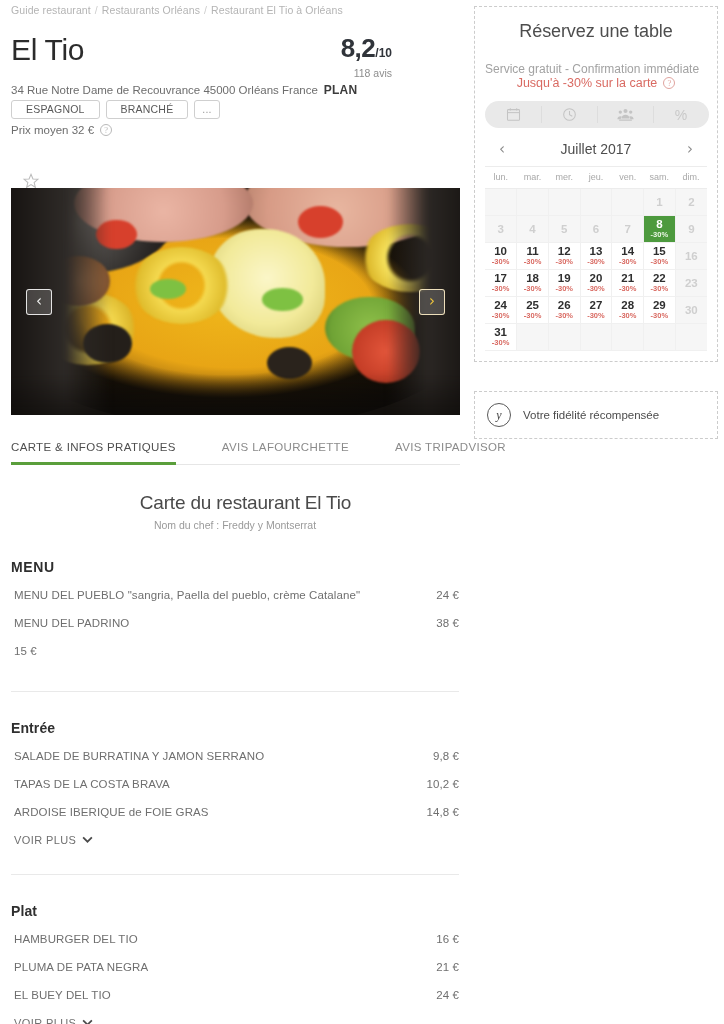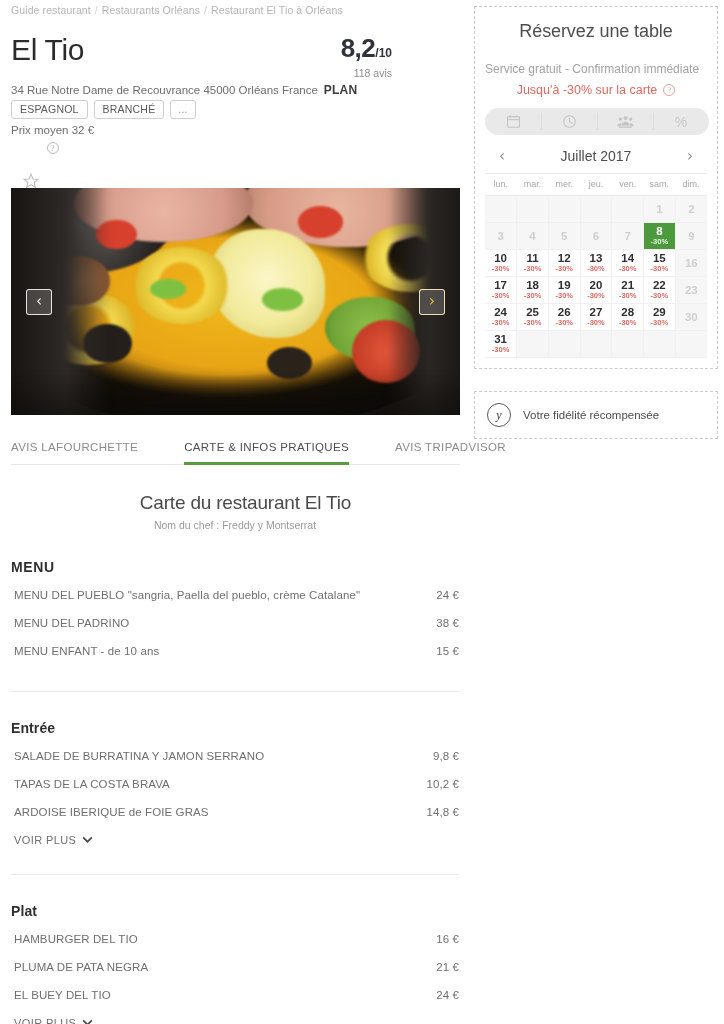--- a/index.html
+++ b/index.html
@@ -41,28 +41,28 @@
     font-size: 11.5px; color: #6d6d6d; white-space: nowrap;
   }
   .address-line .plan {
     color: #3c3c3c; font-weight: bold; font-size: 12px;
     margin-left: 6px; text-decoration: none; letter-spacing: .2px; text-align: center;
   }
 
   .tags-row { position: absolute; left: 11px; top: 100px; display: flex; gap: 6px; align-items: center; }
   .tag {
     border: 1px solid #cfcfcf; border-radius: 3px;
-    padding: 2px 8px 3px; font-size: 10.5px; color: #585858;
+    padding: 2px 14px 3px; font-size: 10.5px; color: #585858;
     letter-spacing: .2px; background: #fff; line-height: 12px;
   }
   .tag.more { padding: 2px 7px 3px; color: #9a9a9a; }
 
   .price-line {
     position: absolute; left: 11px; top: 124px;
-    font-size: 11.5px; color: #6d6d6d; display: flex; align-items: center; gap: 6px; flex-direction: column;
+    font-size: 11.5px; color: #6d6d6d; display: flex; align-items: center; gap: 6px;
   }
 
   .info-ic {
     display: inline-flex; width: 12px; height: 12px; border-radius: 50%;
     border: 1px solid #b9b9b9; color: #b9b9b9; font-size: 8.5px;
     align-items: center; justify-content: center; line-height: 1;
     font-family: "Liberation Serif", serif;
   }
 
   
@@ -138,21 +138,21 @@
   .booking {
     position: absolute; left: 474px; top: 6px; width: 244px;
     border: 1px dashed #cccccc; background: #fff; padding: 14px 10px 10px;
   }
   .booking-title {
     text-align: center; font-size: 18px; color: #4d4d4d; font-weight: normal;
     margin: 0; letter-spacing: -.1px;
   }
   .booking-sub { text-align: left; font-size: 12px; color: #a2a2a2; margin-top: 20px; }
   .booking-promo {
-    text-align: center; font-size: 12.5px; color: #d96a62; margin-top: 7px;
+    text-align: center; font-size: 12.5px; color: #d96a62; 
     display: flex; align-items: center; justify-content: center; gap: 6px;
   }
   .booking-promo .info-ic { border-color: #e0a49f; color: #e0a49f; }
 
   .seg {
     margin: 11px auto 0; width: 224px; height: 27px; background: #e9e9e9;
     border-radius: 14px; display: flex; align-items: stretch;
   }
   .seg-item {
     flex: 1; display: flex; align-items: center; justify-content: center;
@@ -265,22 +265,22 @@
         <div class="blob" style="left:-4%;top:-10%;width:26%;height:120%;background:linear-gradient(90deg,#100d0b 0%,#2e2a27 62%,rgba(0,0,0,0) 100%);border-radius:0;filter:blur(3px);"></div>
         <div class="blob" style="left:84%;top:-10%;width:22%;height:120%;background:linear-gradient(270deg,#100d0b 0%,#2b2724 60%,rgba(0,0,0,0) 100%);border-radius:0;filter:blur(3px);"></div>
         <div class="blob" style="left:-6%;top:82%;width:115%;height:28%;background:linear-gradient(0deg,#0d0b09 0%,rgba(0,0,0,0) 100%);border-radius:0;filter:blur(3px);"></div>
       </div>
       <div class="photo-btn prev">‹</div>
       <div class="photo-btn next">›</div>
     </div>
 
     <div class="tabs">
       <div class="tabs-row">
+        <div class="tab active">CARTE &amp; INFOS PRATIQUES</div>
         <div class="tab">AVIS LAFOURCHETTE</div>
-        <div class="tab active">CARTE &amp; INFOS PRATIQUES</div>
         <div class="tab">AVIS TRIPADVISOR</div>
       </div>
       <div class="tabs-underline"></div>
     </div>
 
     <div class="menu-body">
       <h2 class="carte-title">Carte du restaurant El Tio</h2>
       <div class="chef-line">Nom du chef : Freddy y Montserrat</div>
 
       <div style="height:28px"></div>
@@ -288,21 +288,20 @@
         <h3 class="course-title caps">MENU</h3>
         <div class="dish">
           <span class="dish-name">MENU DEL PUEBLO "sangria, Paella del pueblo, crème Catalane"</span>
           <span class="dish-price">24 €</span>
         </div>
         <div class="dish">
           <span class="dish-name">MENU DEL PADRINO</span>
           <span class="dish-price">38 €</span>
         </div>
         <div class="dish">
-          <span class="dish-name">MENU ENFANT - de 10 ans</span>
           <span class="dish-price">15 €</span>
         </div>
       </div>
       <div class="divider"></div>
 
       <div style="height:28px"></div>
       <div class="course">
         <h3 class="course-title">Entrée</h3>
         <div class="dish">
           <span class="dish-name">SALADE DE BURRATINA Y JAMON SERRANO</span>

